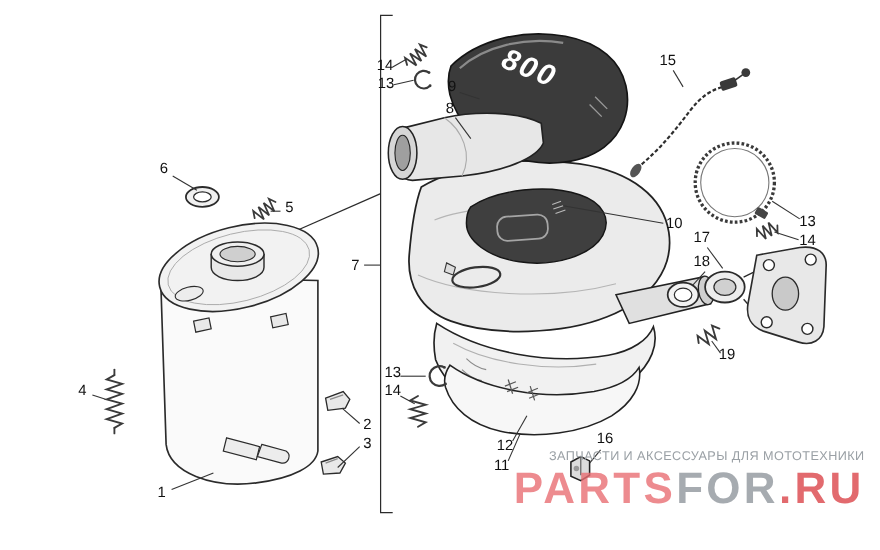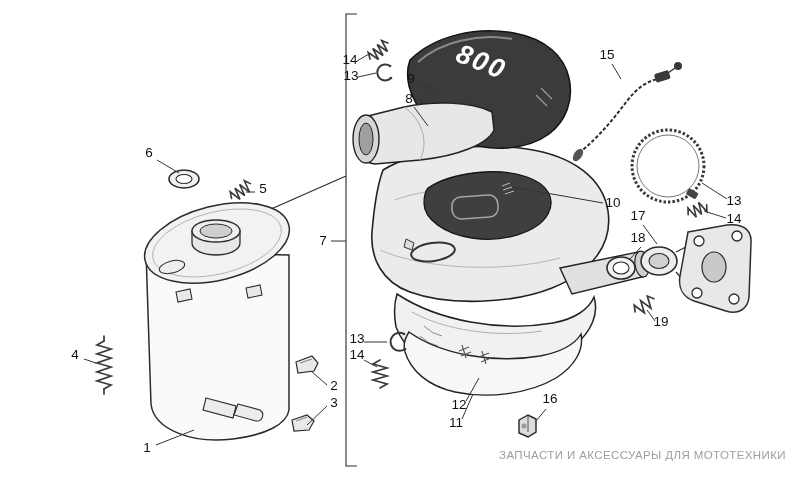--- a/index.html
+++ b/index.html
@@ -243,13 +243,14 @@
         <line x1="641" y1="247" x2="630" y2="259" class="leader"></line>
         <text x="638" y="242" class="callout-num">18</text>
         <line x1="655" y1="321" x2="647" y2="310" class="leader"></line>
         <text x="661" y="326" class="callout-num">19</text>
       </g>
 </svg>
 </div>
 
 <div class="watermark">
   <div class="wm-line1">ЗАПЧАСТИ И АКСЕССУАРЫ ДЛЯ МОТОТЕХНИКИ</div>
+  <div class="wm-brand"><span class="wm-parts">PARTS</span><span class="wm-for">FOR</span><span class="wm-ru">.RU</span></div>
 </div>
 
 </body></html>

